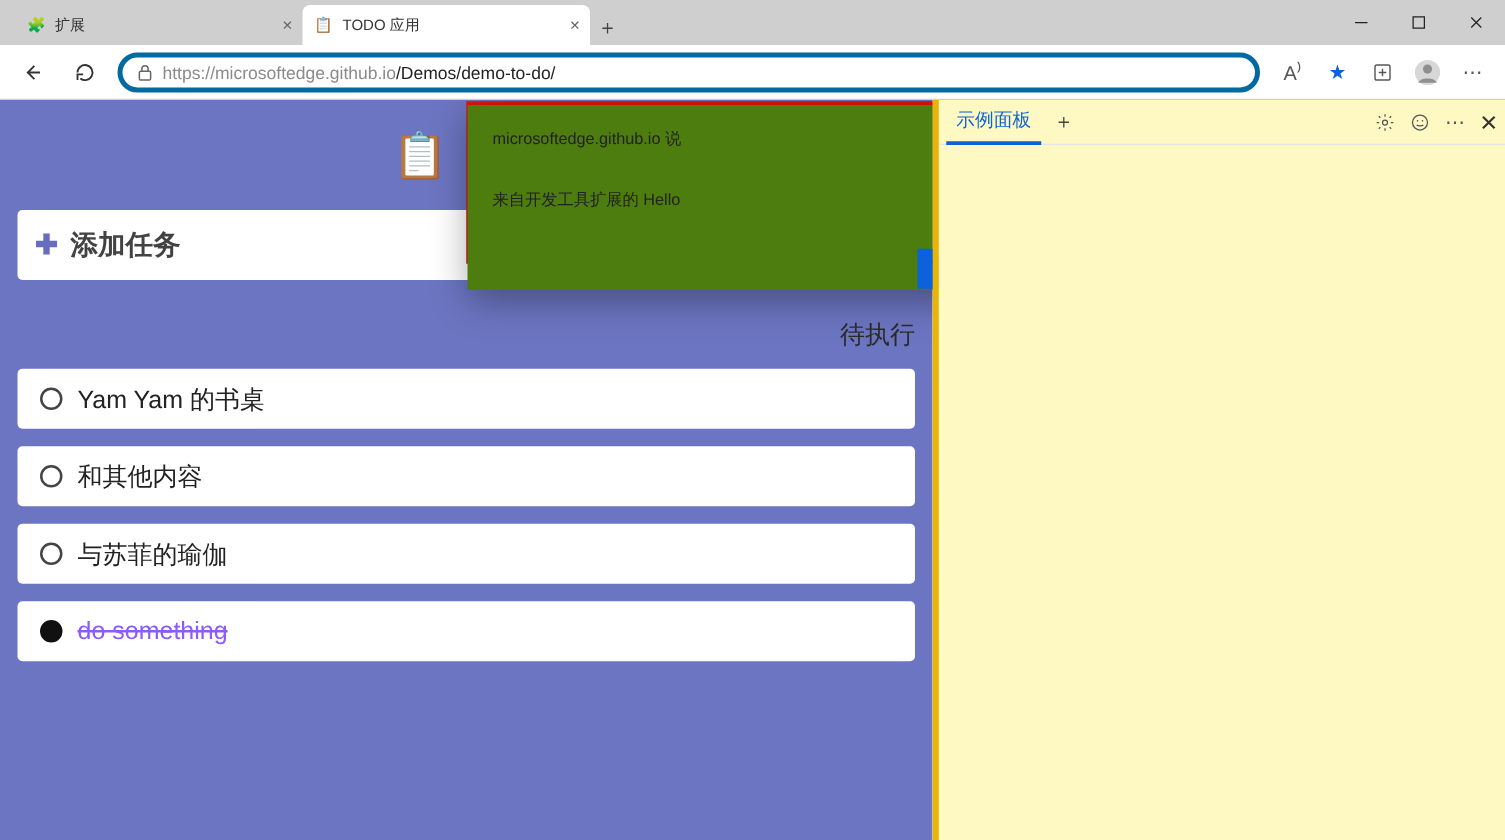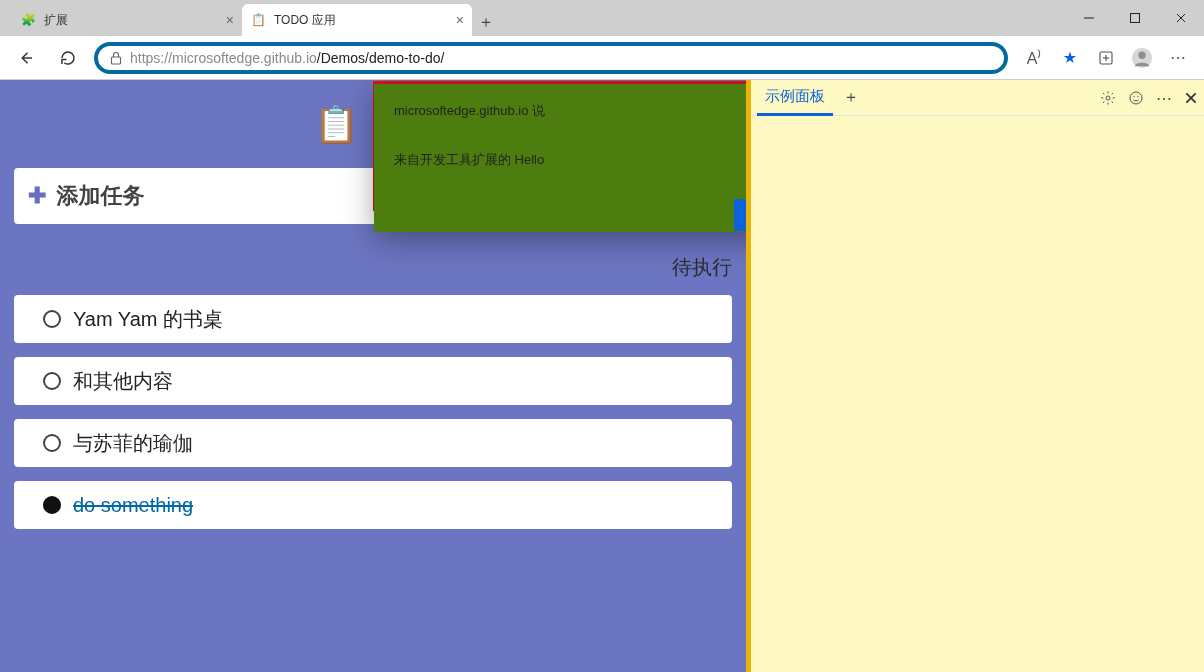--- a/index.html
+++ b/index.html
@@ -151,33 +151,33 @@
     color: #2b2b2b;
     font-size: 20px;
     margin: 30px 0 14px;
   }
   .task {
     background: #fff;
     border-radius: 4px;
     height: 48px;
     display: flex;
     align-items: center;
-    padding: 0 29px;
+    padding: 0 18px;
     gap: 12px;
     font-size: 20px;
     color: #222;
     margin-bottom: 14px;
   }
   .task .circle {
     width: 18px; height: 18px; border: 2px solid #444; border-radius: 50%;
   }
   .task.done .circle {
     background: #111; border-color: #111; position: relative;
   }
-  .task.done { color: #0369a1; text-decoration: line-through; text-align: center; }
+  .task.done { color: #8b5cf6; text-decoration: line-through; text-align: center; }
 
   
   .red-highlight-dialog {
     position: absolute;
     left: 373px; top: 1px;
     width: 459px;
     border: 3px solid #e11313;
     pointer-events: none;
   }
   .alert-box {

